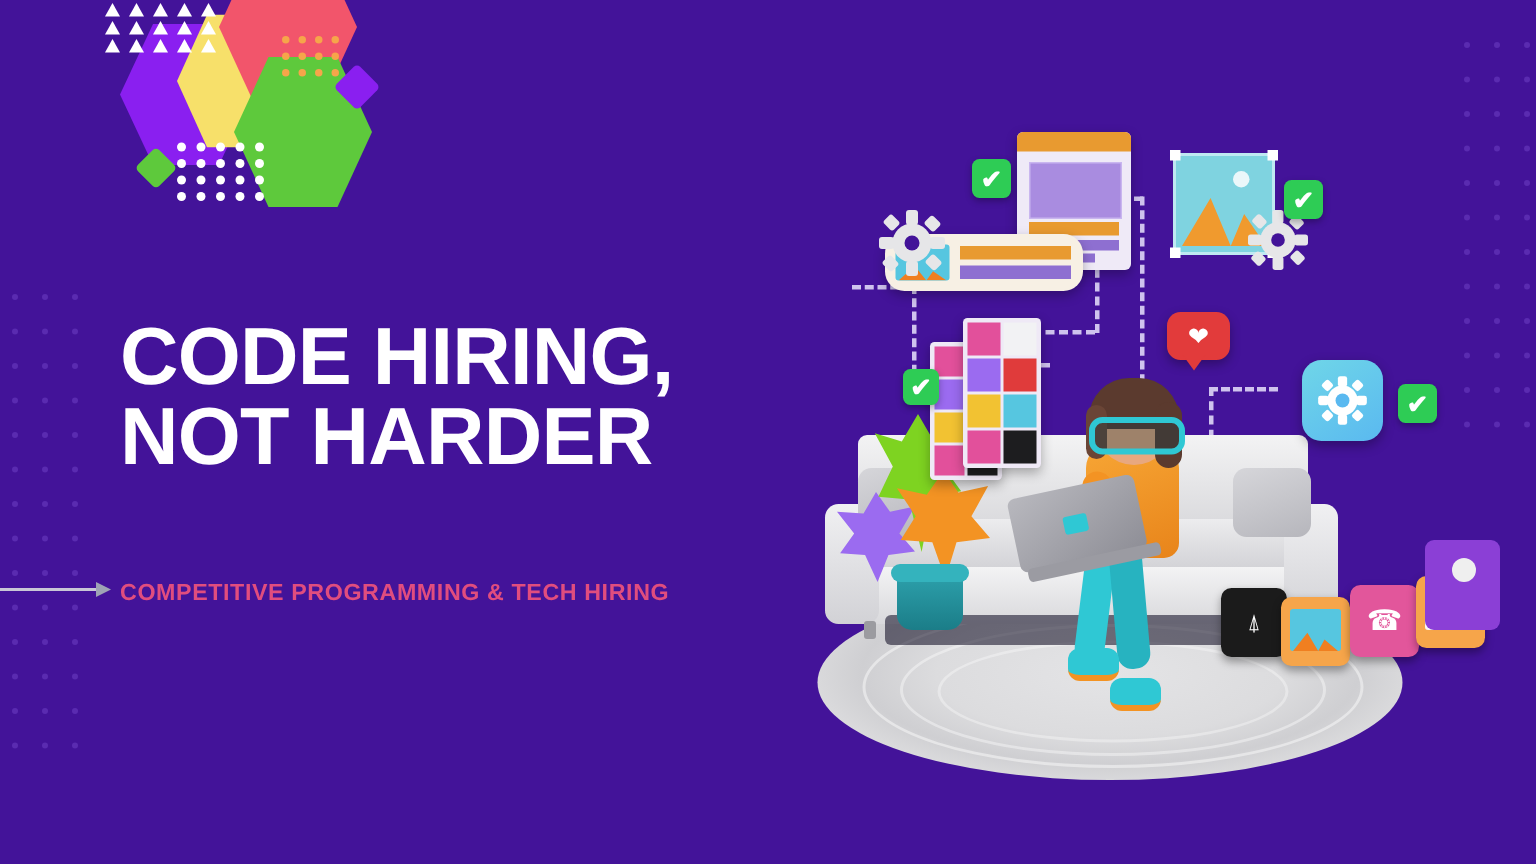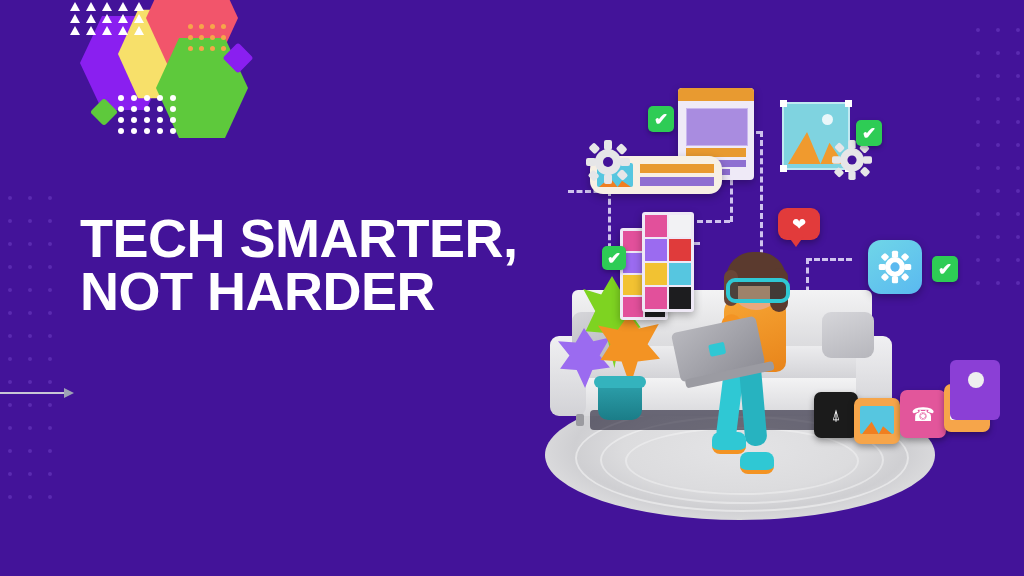--- a/index.html
+++ b/index.html
@@ -222,30 +222,31 @@
         <i style="left: 22px; top: 11px; background: rgb(246, 165, 74); width: 5px; height: 5px;"></i>
         <i style="left: 33px; top: 11px; background: rgb(246, 165, 74); width: 5px; height: 5px;"></i>
         <i style="left: 0px; top: 22px; background: rgb(246, 165, 74); width: 5px; height: 5px;"></i>
         <i style="left: 11px; top: 22px; background: rgb(246, 165, 74); width: 5px; height: 5px;"></i>
         <i style="left: 22px; top: 22px; background: rgb(246, 165, 74); width: 5px; height: 5px;"></i>
         <i style="left: 33px; top: 22px; background: rgb(246, 165, 74); width: 5px; height: 5px;"></i>
       </div>
   </div>
 
   <div class="headline">
-    <span>TECH SMARTER,</span>
+    <span>CODE HIRING,</span>
     <span>NOT HARDER</span>
   </div>
 
   <div class="arrow-wrap">
     <div class="arrow-line"></div>
     <div class="arrow-head"></div>
   </div>
 
   <div class="subtitle">
+    <span>COMPETITIVE PROGRAMMING &amp; TECH HIRING</span>
   </div>
 
   <div id="illo">
 
     <div class="abs dash-h" style="left:196px;top:71px;width:46px;height:0;"></div>
     <div class="abs dash-v" style="left:240px;top:71px;width:0;height:170px;"></div>
     <div class="abs dash-h" style="left:150px;top:239px;width:92px;height:0;"></div>
     <div class="abs dash-v" style="left:150px;top:160px;width:0;height:80px;"></div>
     <div class="abs dash-h" style="left:150px;top:160px;width:60px;height:0;"></div>
     <div class="abs dash-v" style="left:210px;top:110px;width:0;height:52px;"></div>

